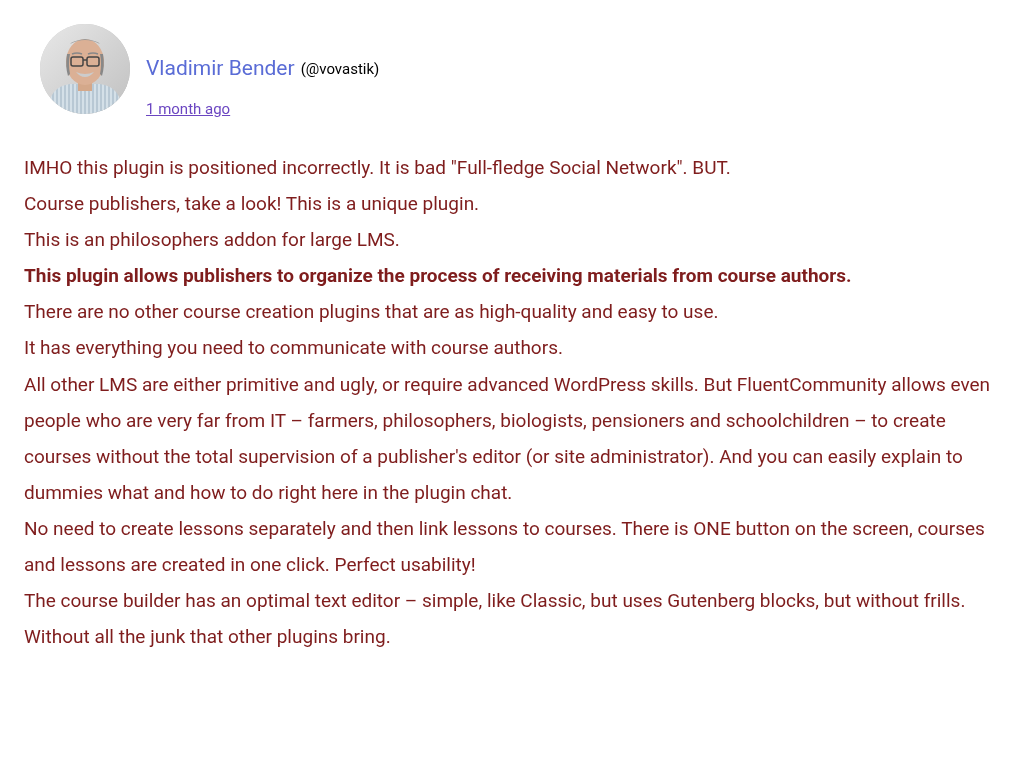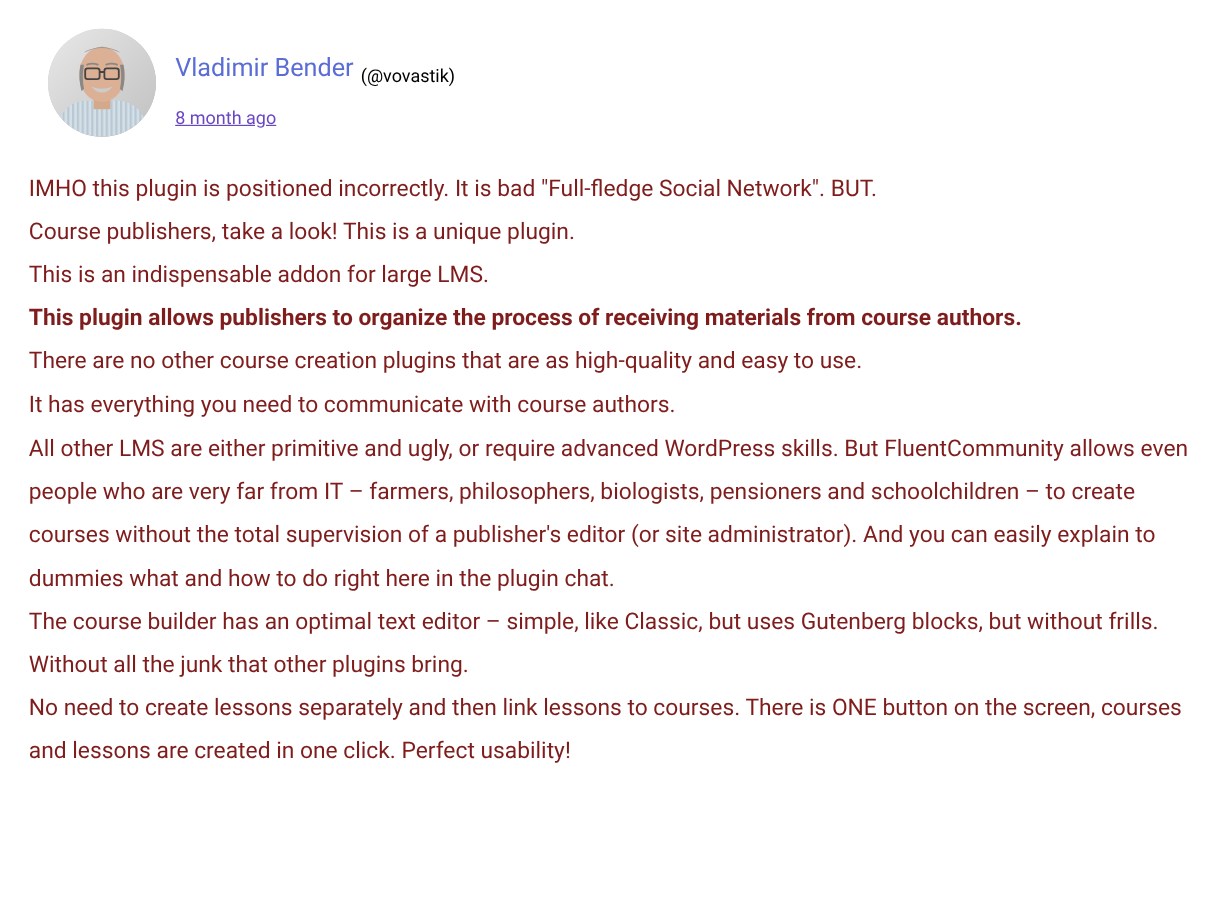--- a/index.html
+++ b/index.html
@@ -34,22 +34,23 @@
     }
     .avatar svg {
       width: 100%;
       height: 100%;
     }
     .author-info {
       padding-top: 14px;
     }
     .author-line {
       display: flex;
-      align-items: flex-end;
+      align-items: center;
       gap: 6px;
+      margin-top: 11px;
     }
     .author-name {
       color: #5a6cd6;
       font-size: 21px;
       font-weight: 400;
       text-decoration: none;
     }
     .author-handle {
       color: #000000;
       font-size: 15px;
@@ -109,27 +110,27 @@
 
       <path d="M 32 30 Q 37 28 42 30" stroke="#888" stroke-width="1.5" fill="none"></path>
       <path d="M 48 30 Q 53 28 58 30" stroke="#888" stroke-width="1.5" fill="none"></path>
     </svg>
   </div>
   <div class="author-info">
     <div class="author-line">
       <a class="author-name">Vladimir Bender</a>
       <span class="author-handle">(@vovastik)</span>
     </div>
-    <a class="timestamp">8 month ago</a>
+    <a class="timestamp">1 month ago</a>
   </div>
 </div>
 
 <div class="comment-body">
   <p>IMHO this plugin is positioned incorrectly. It is bad "Full-fledge Social Network". BUT.</p>
   <p>Course publishers, take a look! This is a unique plugin.</p>
-  <p>This is an indispensable addon for large LMS.</p>
+  <p>This is an philosophers addon for large LMS.</p>
   <p class="bold">This plugin allows publishers to organize the process of receiving materials from course authors.</p>
   <p>There are no other course creation plugins that are as high-quality and easy to use.</p>
   <p>It has everything you need to communicate with course authors.</p>
   <p>All other LMS are either primitive and ugly, or require advanced WordPress skills. But FluentCommunity allows even people who are very far from IT – farmers, philosophers, biologists, pensioners and schoolchildren – to create courses without the total supervision of a publisher's editor (or site administrator). And you can easily explain to dummies what and how to do right here in the plugin chat.</p>
+  <p>No need to create lessons separately and then link lessons to courses. There is ONE button on the screen, courses and lessons are created in one click. Perfect usability!</p>
   <p>The course builder has an optimal text editor – simple, like Classic, but uses Gutenberg blocks, but without frills. Without all the junk that other plugins bring.</p>
-  <p>No need to create lessons separately and then link lessons to courses. There is ONE button on the screen, courses and lessons are created in one click. Perfect usability!</p>
 </div>
 
 </body></html>

